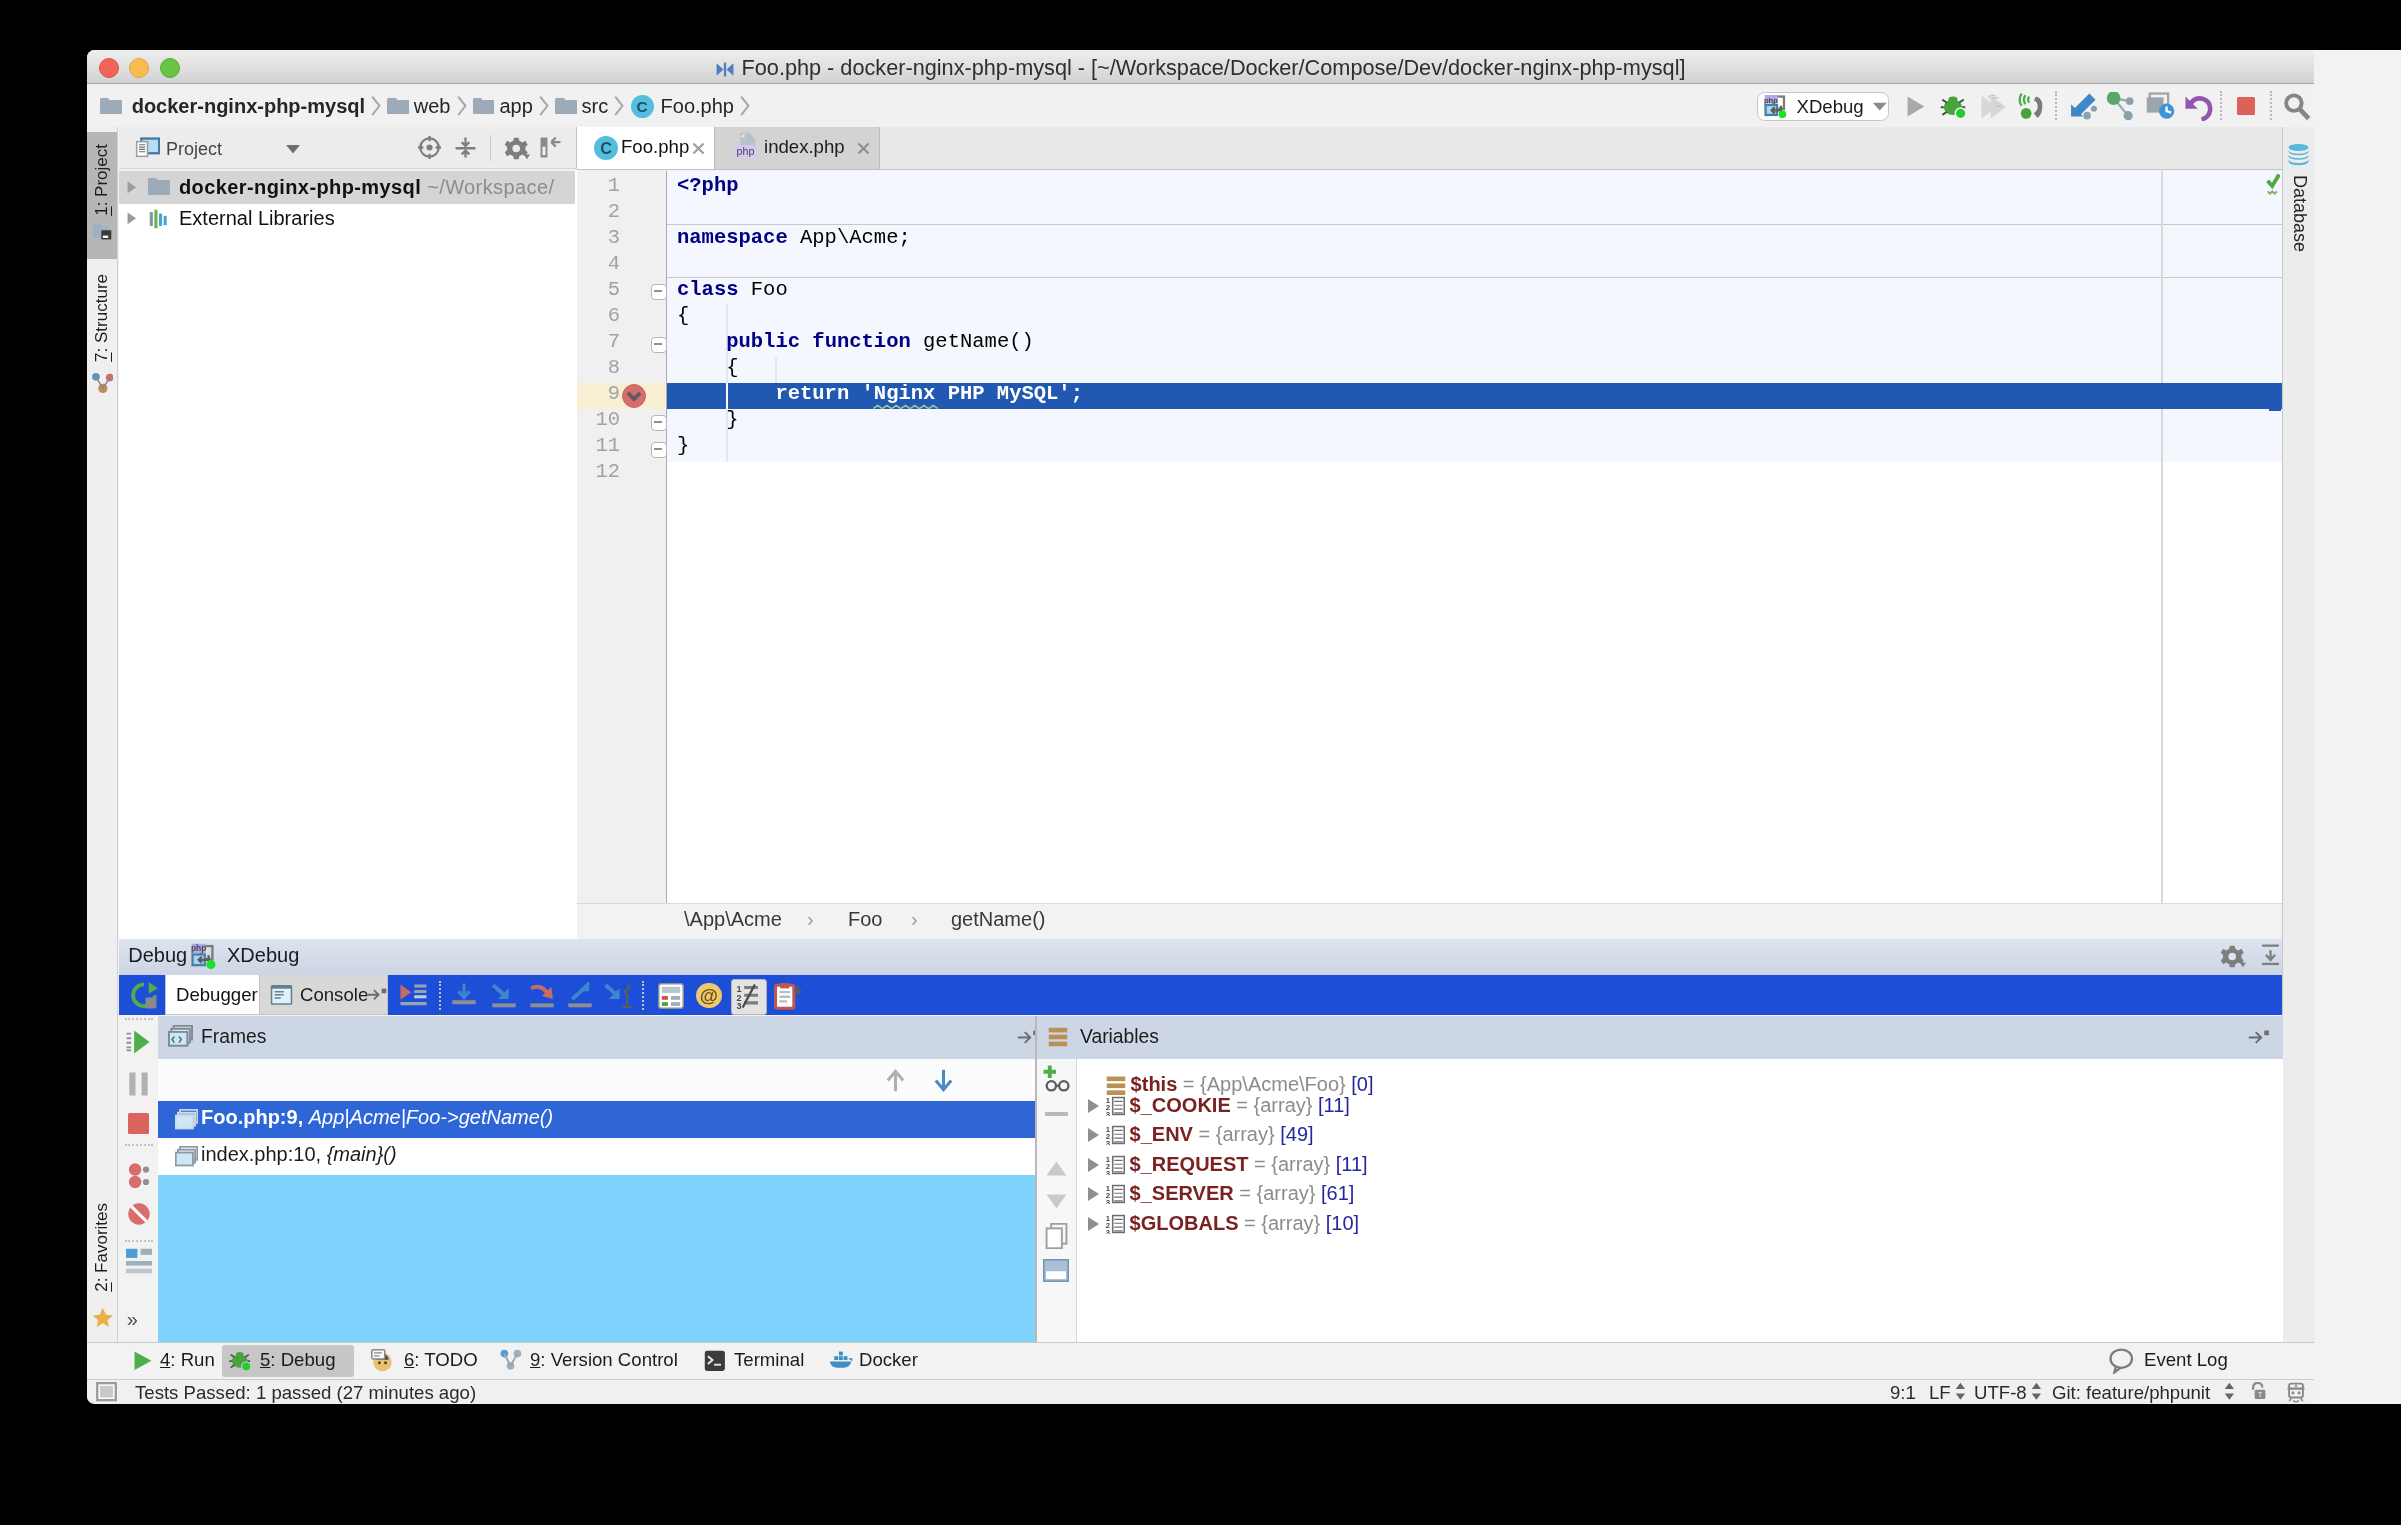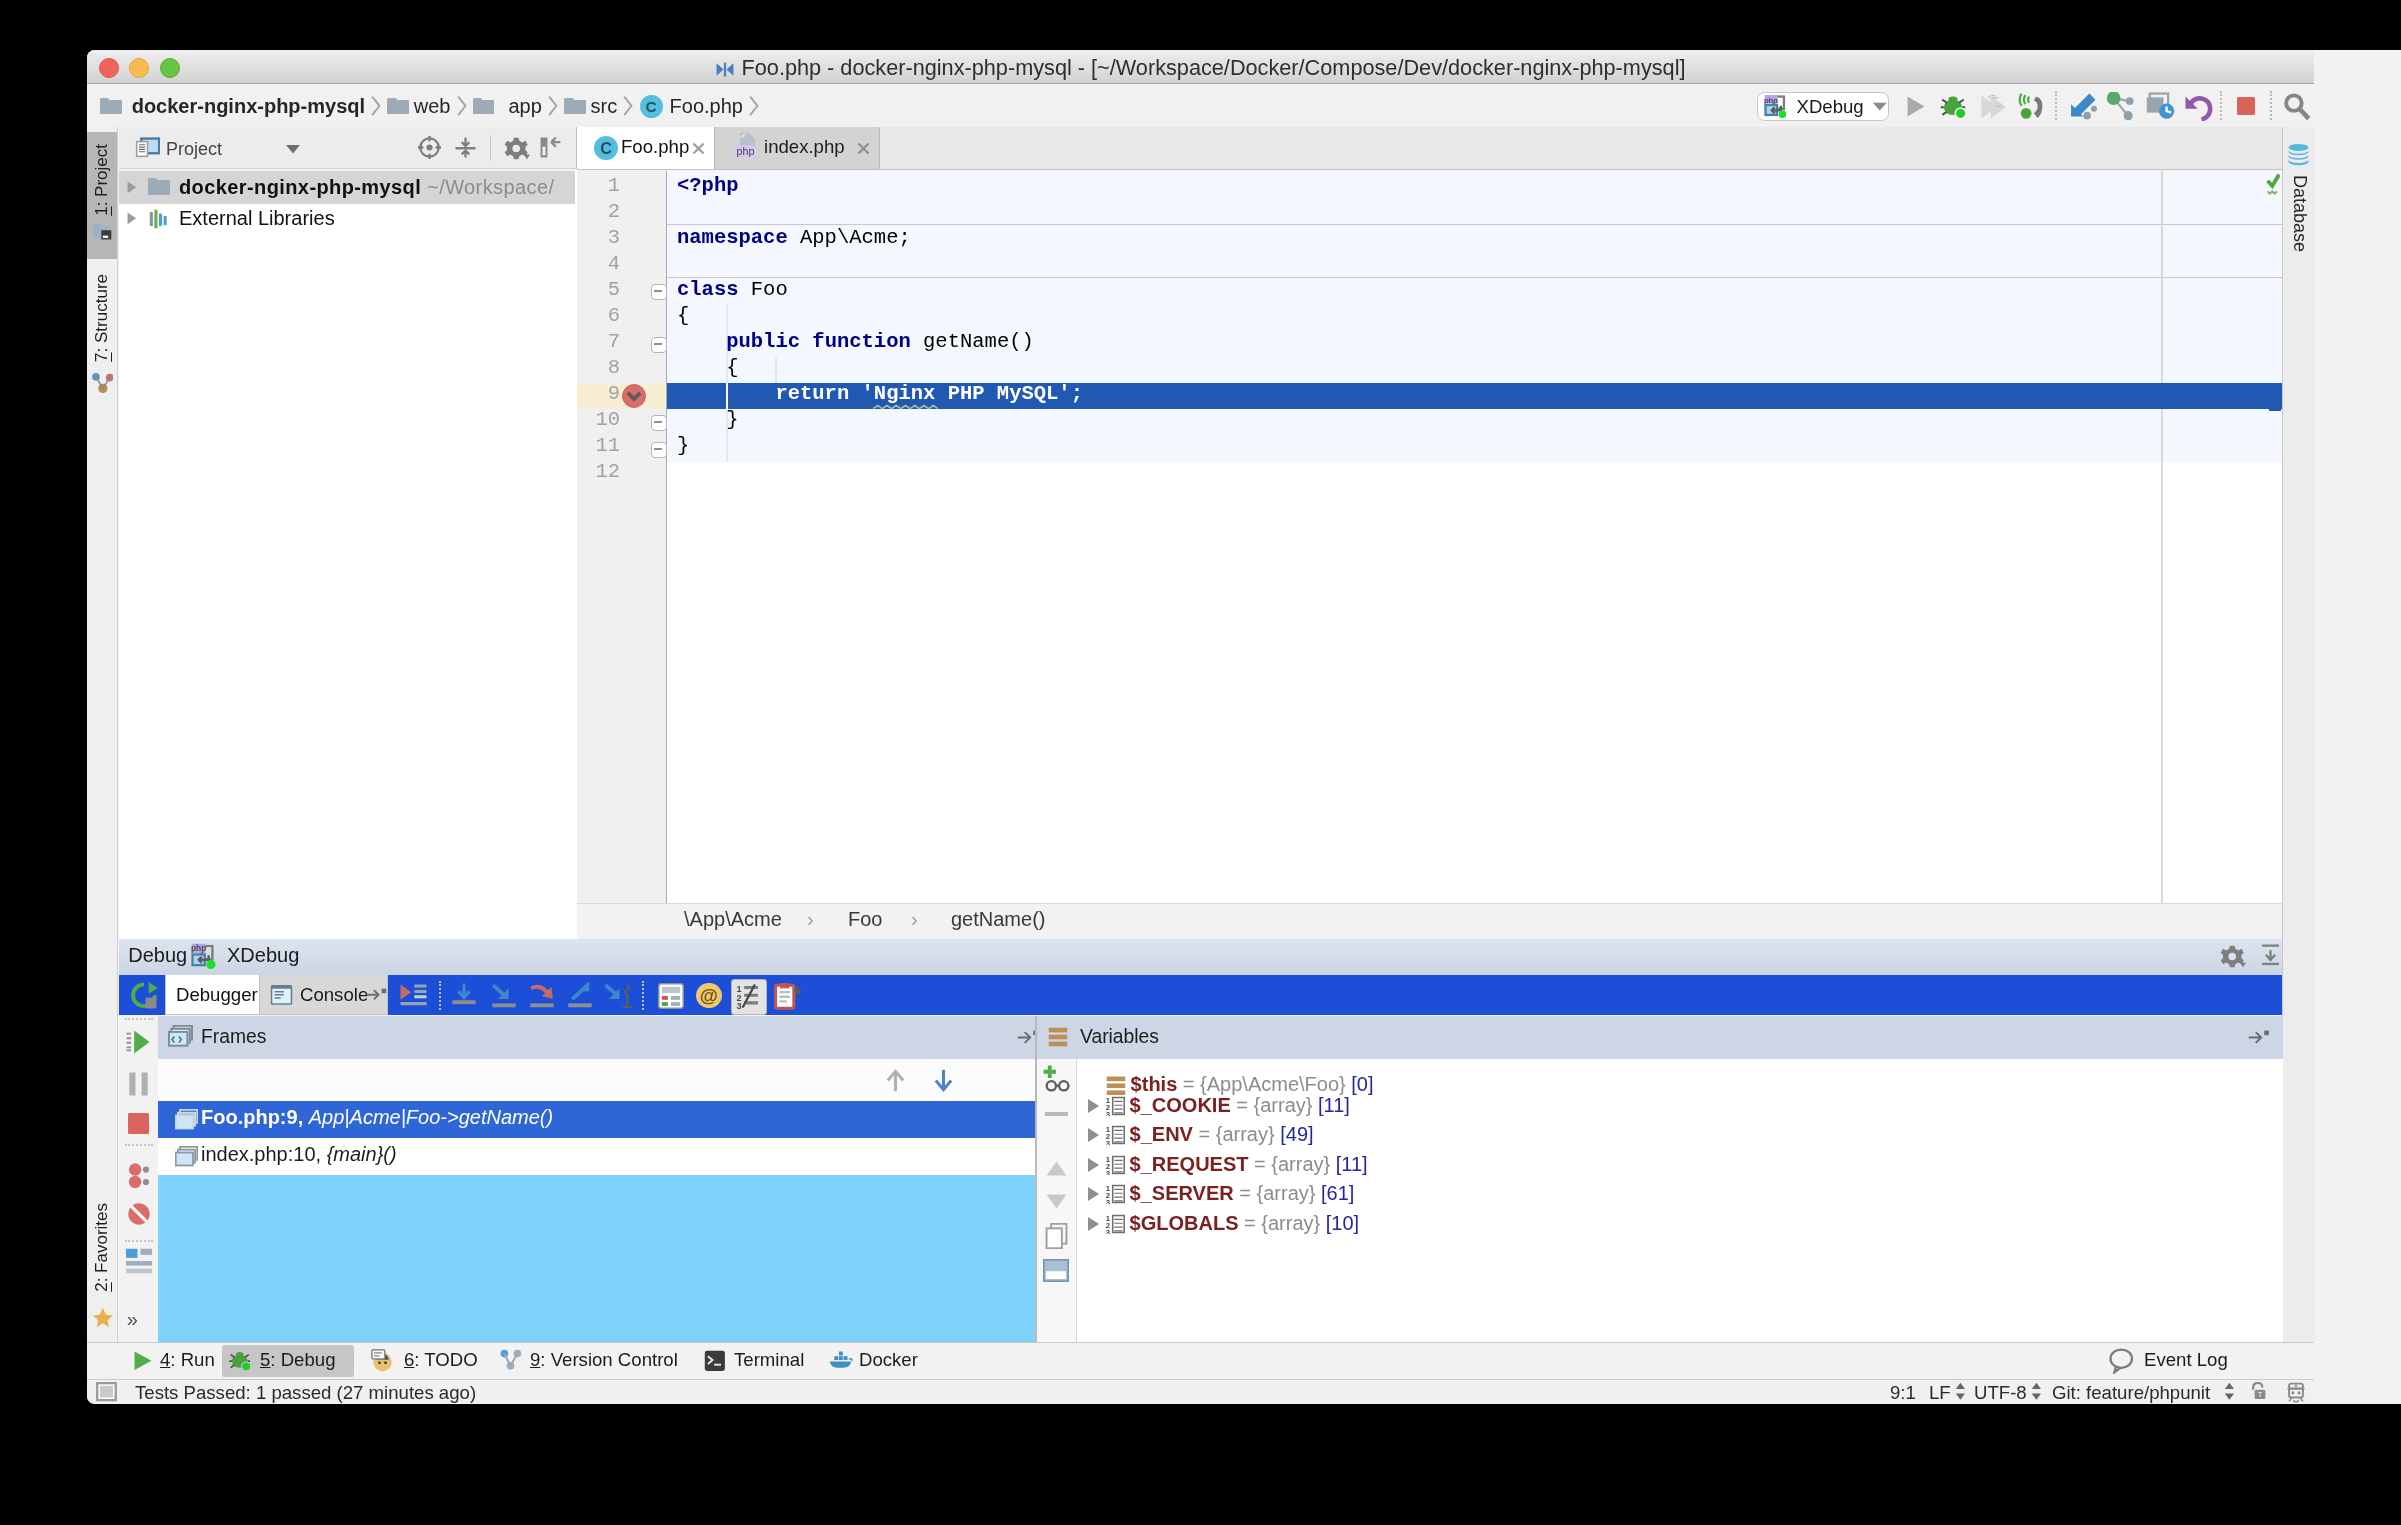--- a/index.html
+++ b/index.html
@@ -73,21 +73,21 @@
           <span style="font-weight:bold;margin-left:10px;">docker-nginx-php-mysql</span>
         <svg class="csep" width="10" height="21.7" viewBox="0 0 13 28">
             <path d="M1.5 2 L11 14 L1.5 26" stroke="#a6a6a6" stroke-width="2.5" fill="none"></path>
           </svg>
           <span class="folder"></span>
           <span style="margin-left:4.6px;">web</span>
         <svg class="csep" width="10" height="21.7" viewBox="0 0 13 28">
             <path d="M1.5 2 L11 14 L1.5 26" stroke="#a6a6a6" stroke-width="2.5" fill="none"></path>
           </svg>
           <span class="folder"></span>
-          <span style="margin-left:14px;">app</span>
+          <span style="margin-left:5px;">app</span>
         <svg class="csep" width="10" height="21.7" viewBox="0 0 13 28">
             <path d="M1.5 2 L11 14 L1.5 26" stroke="#a6a6a6" stroke-width="2.5" fill="none"></path>
           </svg>
           <span class="folder"></span>
           <span style="margin-left:4.6px;">src</span>
         <svg class="csep" width="10" height="21.7" viewBox="0 0 13 28">
             <path d="M1.5 2 L11 14 L1.5 26" stroke="#a6a6a6" stroke-width="2.5" fill="none"></path>
           </svg>
           <span style="display:inline-block;width:23px;height:23px;border-radius:50%;background:#54bee0;color:#254f5c;font-size:15.5px;font-weight:bold;text-align:center;line-height:23px;flex:none;">C</span>
           <span style="margin-left:7px;">Foo.php</span>

